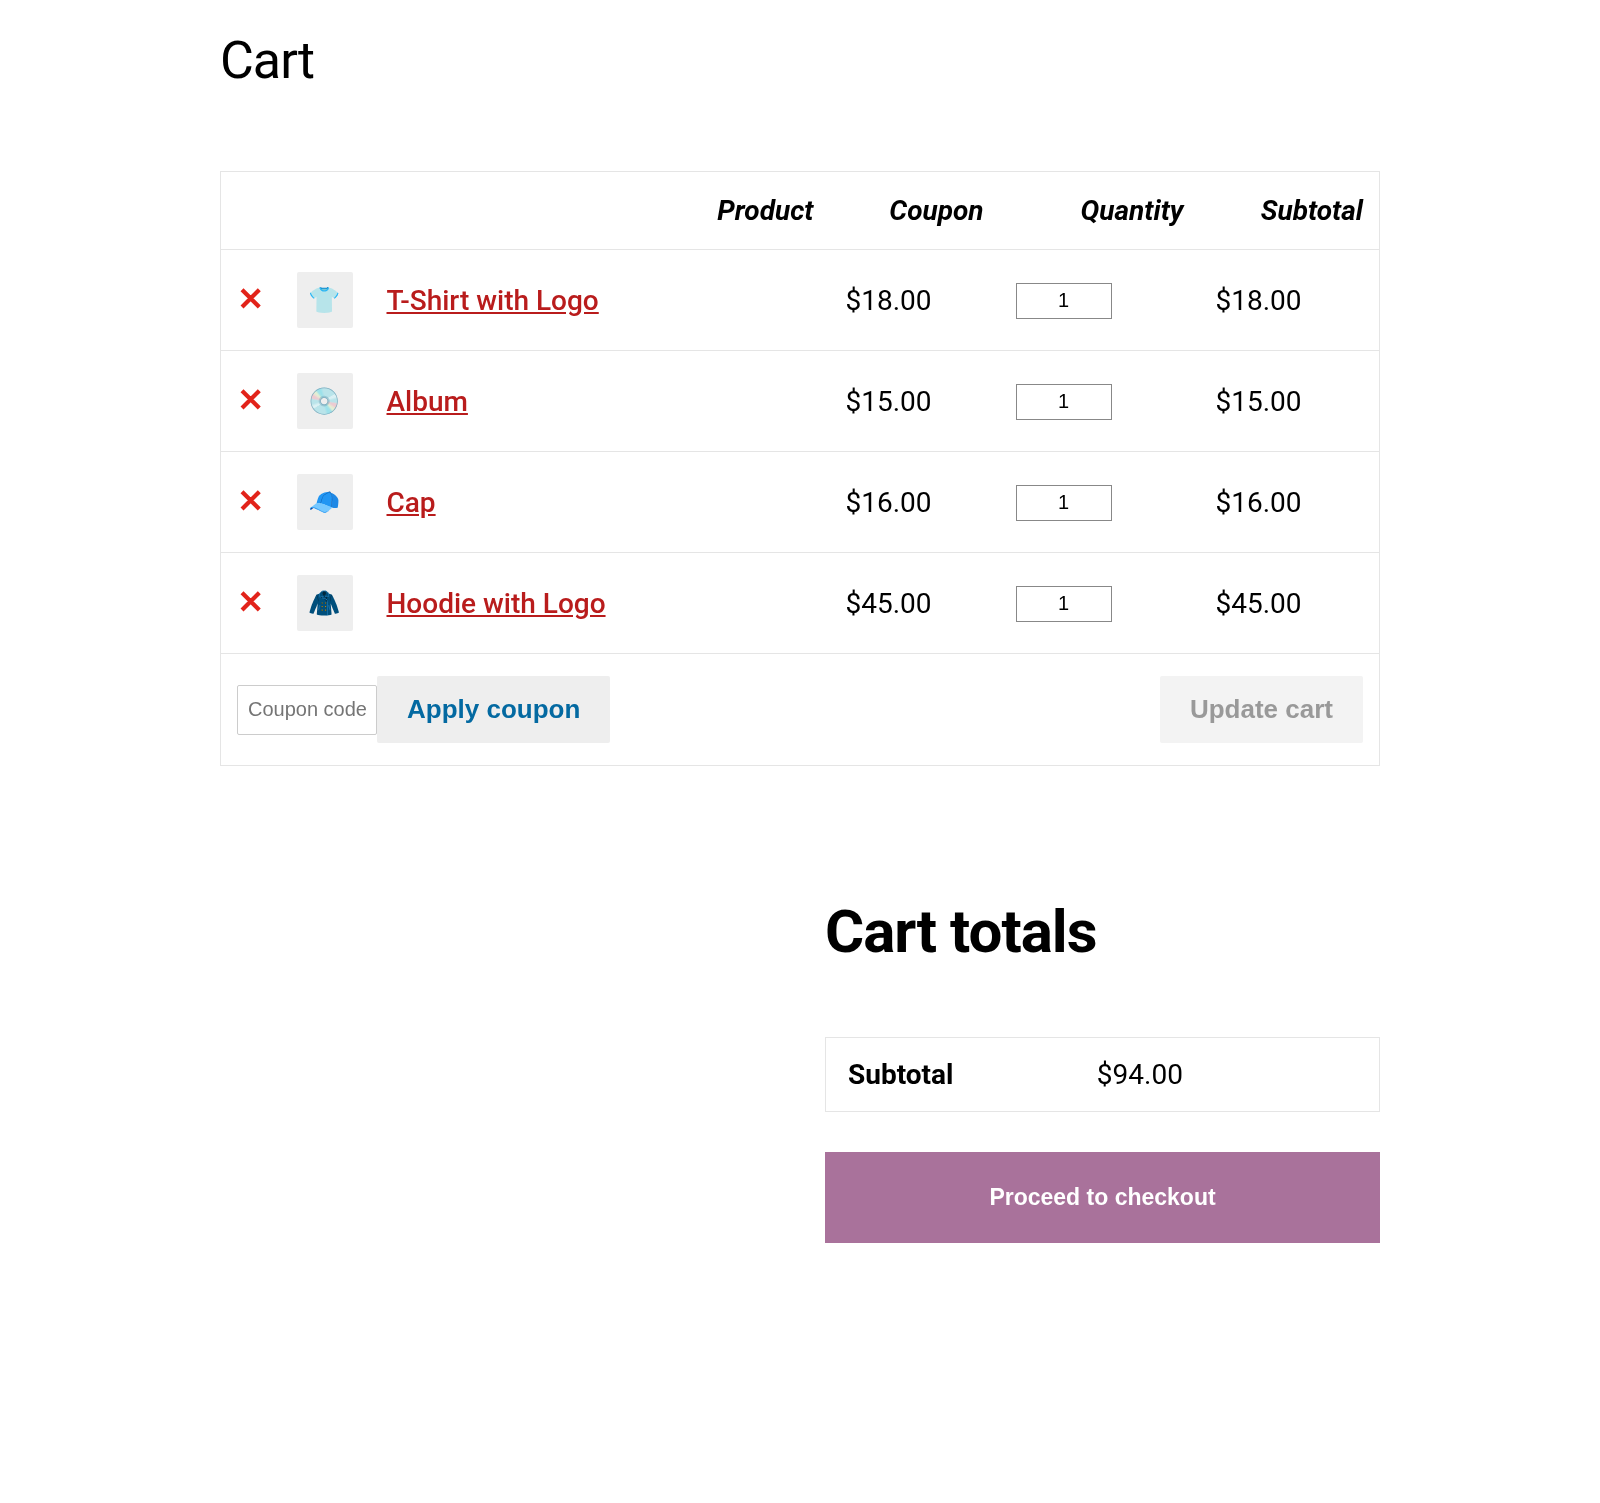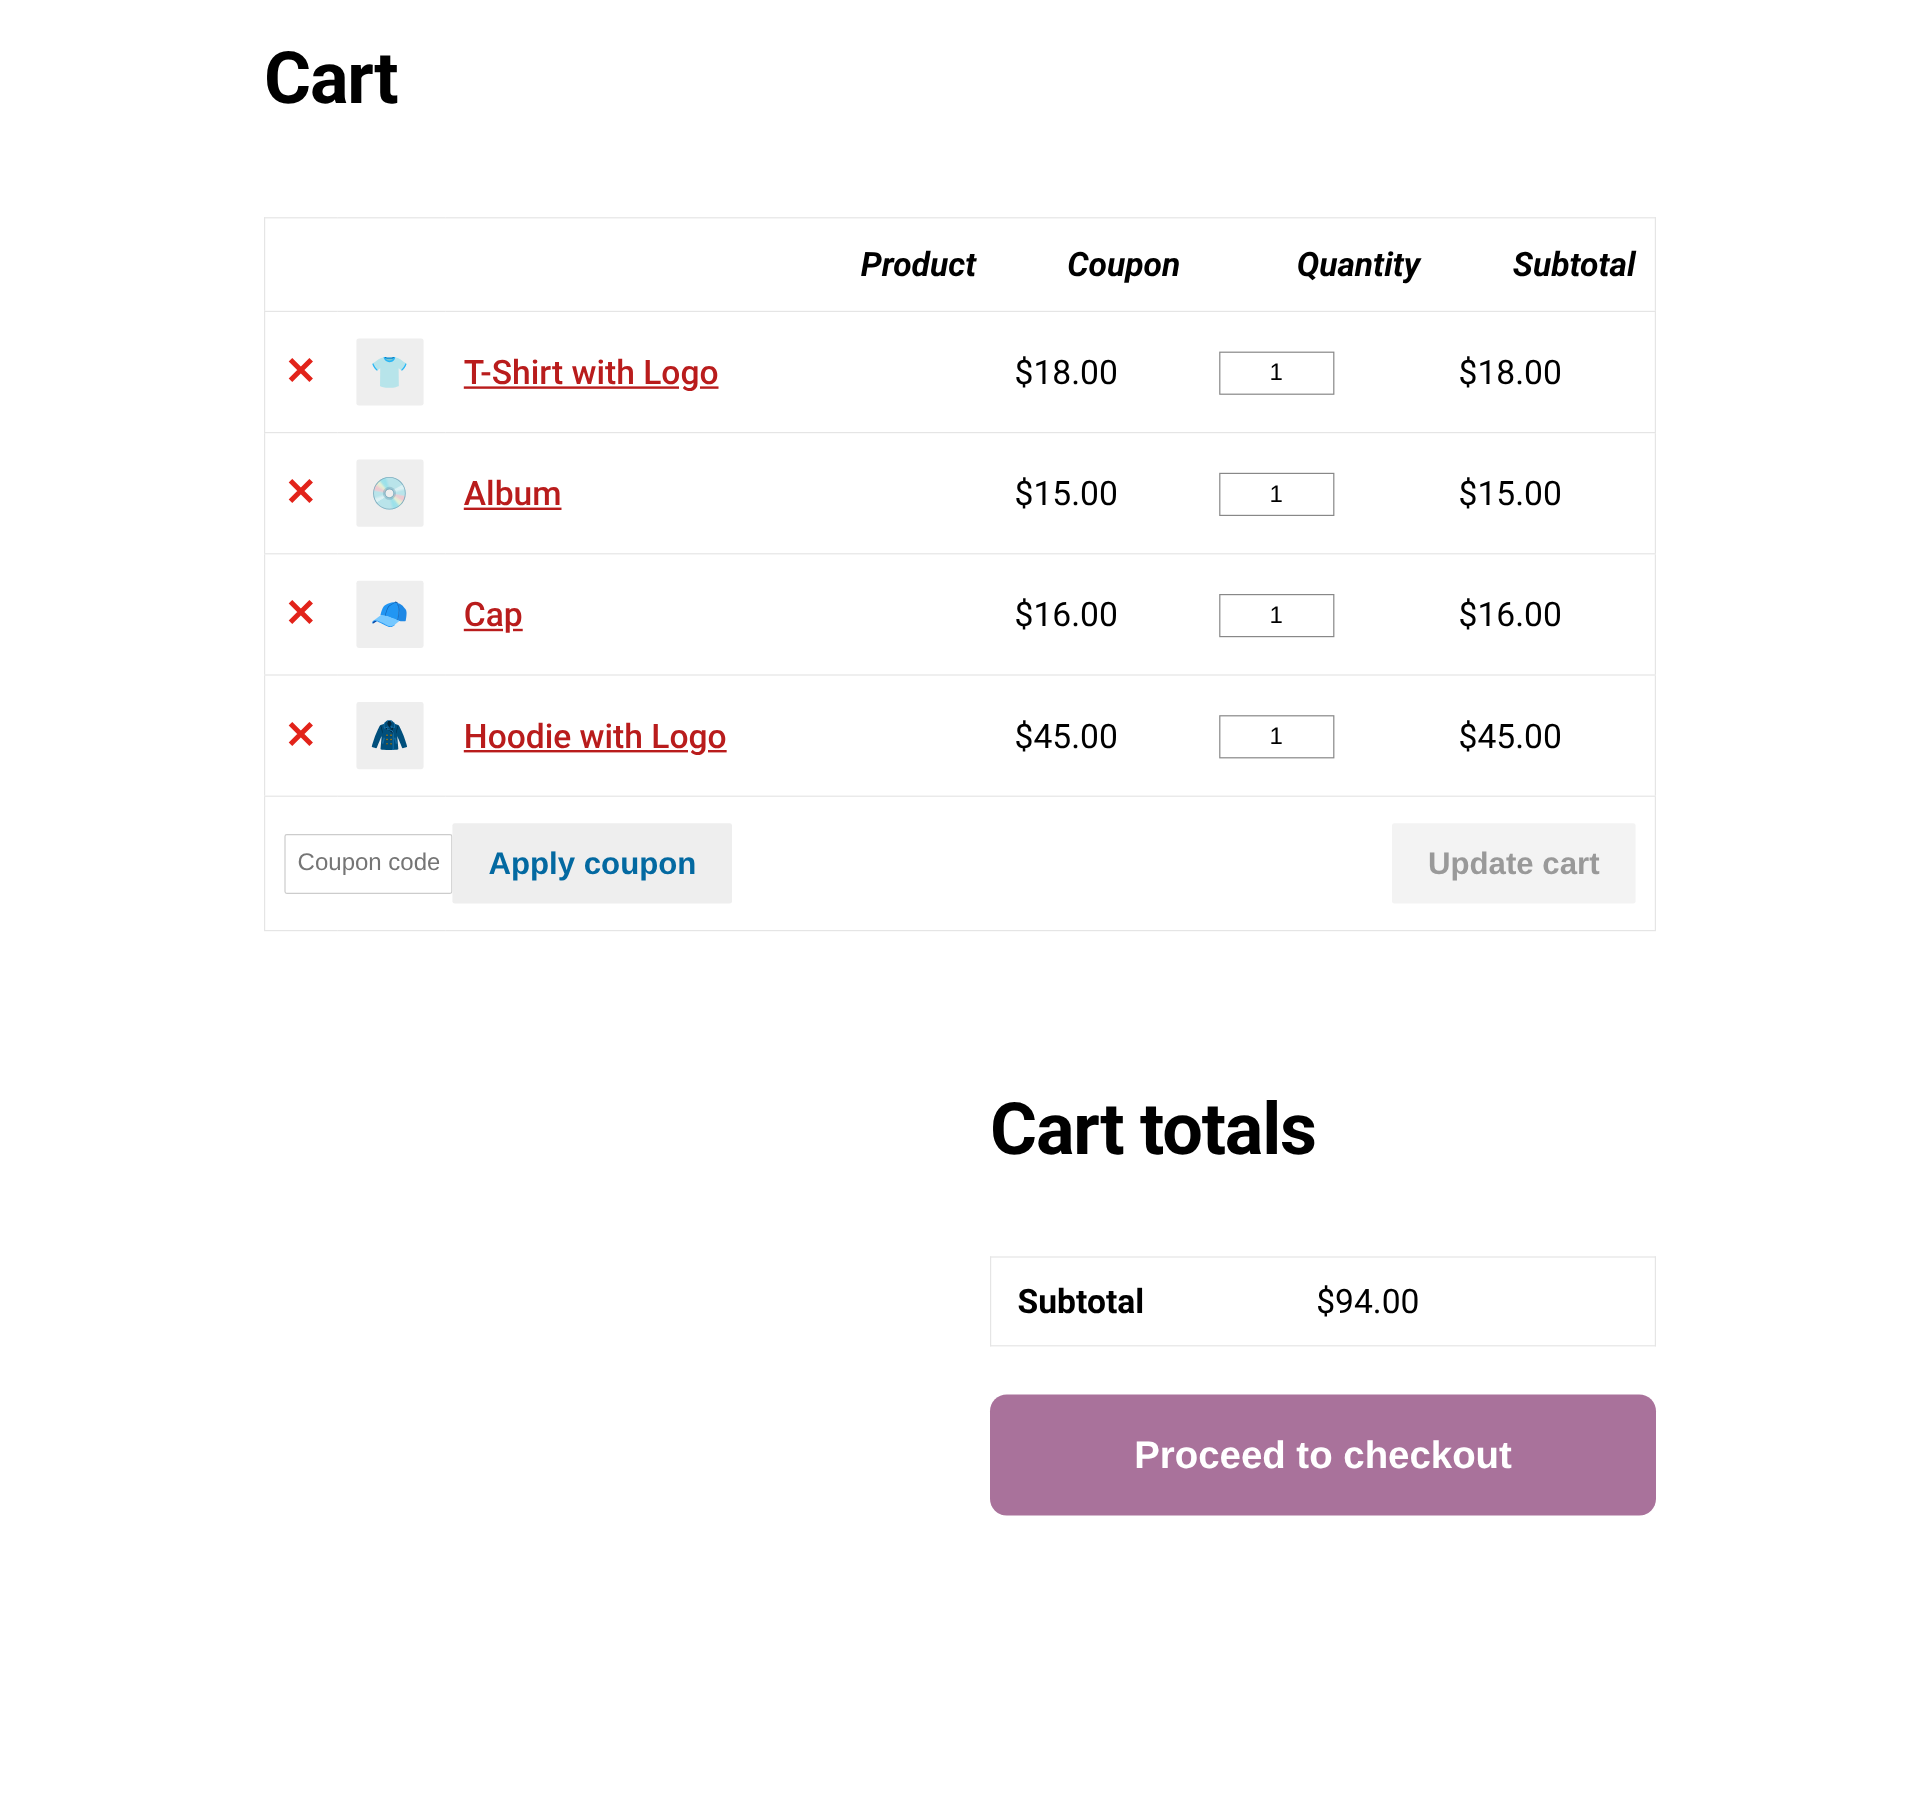--- a/index.html
+++ b/index.html
@@ -8,22 +8,22 @@
     padding: 0;
     font-family: -apple-system, BlinkMacSystemFont, "Segoe UI", Roboto, Helvetica, Arial, sans-serif;
     background: #fff;
     color: #000;
     width: 1600px;
   }
   .page {
     padding: 30px 220px 120px 220px;
   }
   h1.page-title {
-    font-size: 60px;
-    font-weight: 700;
+    font-size: 52px;
+    font-weight: 400;
     margin: 0 0 80px 0;
     letter-spacing: -1px;
   }
   table.cart-table {
     width: 100%;
     border-collapse: collapse;
     border: 1px solid #e5e5e5;
     border-radius: 6px;
   }
   table.cart-table th {
@@ -144,25 +144,25 @@
   table.totals-table th { font-weight:700; width: 45%; }
   table.totals-table tr:last-child th,
   table.totals-table tr:last-child td { border-bottom: none; }
   table.totals-table tr.total-row td { font-weight:700; }
 
   .checkout-btn {
     margin-top: 40px;
     width: 100%;
     background: #a9729b;
     color: #fff;
-    font-size: 32px;
+    font-size: 23px;
     font-weight: 700;
     border: none;
     padding: 32px 0;
-    border-radius: 14px;
+    border-radius: 0;
     cursor: pointer;
   }
 </style>
 </head>
 <body>
 
 <div class="page">
 
   <h1 class="page-title">Cart</h1>
 

